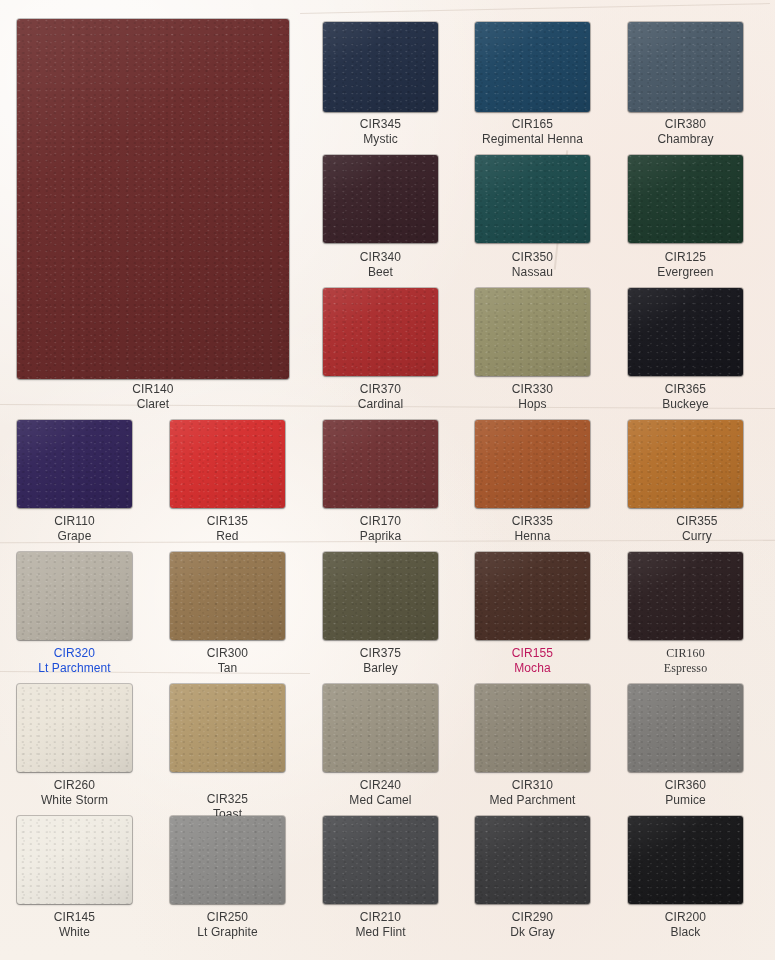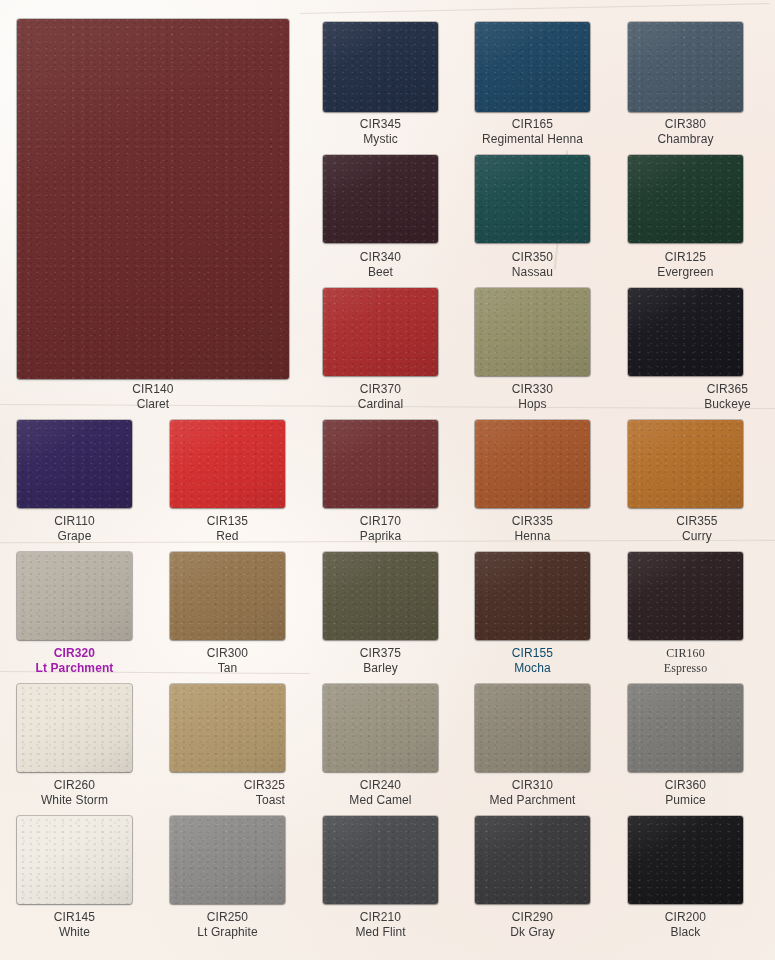--- a/index.html
+++ b/index.html
@@ -185,21 +185,21 @@
     <div class="swatch-cell" style="left: 475px; top: 288px; width: 115px; height: 126px;">
       <div class="swatch-chip" style="width: 115px; height: 88px; background: rgb(148, 144, 105);">
         <div class="grain"></div>
         <div class="sheen"></div>
       </div>
       <div class="swatch-caption" style="top: 94px; color: rgb(59, 59, 59);">
         <span class="swatch-code">CIR330</span>
         <span class="swatch-name">Hops</span>
       </div>
     </div>
-    <div class="swatch-cell" style="left: 628px; top: 288px; width: 115px; height: 126px; padding-left: 28px;">
+    <div class="swatch-cell" style="left: 628px; top: 288px; width: 115px; height: 126px;">
       <div class="swatch-chip" style="width: 115px; height: 88px; background: rgb(23, 23, 29);">
         <div class="grain"></div>
         <div class="sheen"></div>
       </div>
       <div class="swatch-caption" style="top: 94px; color: rgb(59, 59, 59);">
         <span class="swatch-code">CIR365</span>
         <span class="swatch-name">Buckeye</span>
       </div>
     </div>
     <div class="swatch-cell" style="left: 17px; top: 420px; width: 115px; height: 126px;">
@@ -250,21 +250,21 @@
       <div class="swatch-caption" style="top: 94px; color: rgb(59, 59, 59);">
         <span class="swatch-code">CIR355</span>
         <span class="swatch-name">Curry</span>
       </div>
     </div>
     <div class="swatch-cell" style="left: 17px; top: 552px; width: 115px; height: 126px;">
       <div class="swatch-chip" style="width: 115px; height: 88px; background: rgb(184, 178, 166);">
         <div class="grain"></div>
         <div class="sheen"></div>
       </div>
-      <div class="swatch-caption" style="top: 94px; color: #a21caf; font-weight: bold;">
+      <div class="swatch-caption" style="top: 94px; color: #1d4ed8;">
         <span class="swatch-code">CIR320</span>
         <span class="swatch-name">Lt Parchment</span>
       </div>
     </div>
     <div class="swatch-cell" style="left: 170px; top: 552px; width: 115px; height: 126px;">
       <div class="swatch-chip" style="width: 115px; height: 88px; background: rgb(148, 118, 79);">
         <div class="grain"></div>
         <div class="sheen"></div>
       </div>
       <div class="swatch-caption" style="top: 94px; color: rgb(59, 59, 59);">
@@ -280,21 +280,21 @@
       <div class="swatch-caption" style="top: 94px; color: rgb(59, 59, 59);">
         <span class="swatch-code">CIR375</span>
         <span class="swatch-name">Barley</span>
       </div>
     </div>
     <div class="swatch-cell" style="left: 475px; top: 552px; width: 115px; height: 126px;">
       <div class="swatch-chip" style="width: 115px; height: 88px; background: rgb(74, 47, 38);">
         <div class="grain"></div>
         <div class="sheen"></div>
       </div>
-      <div class="swatch-caption" style="top: 94px; color: #0c4a6e;">
+      <div class="swatch-caption" style="top: 94px; color: #be185d;">
         <span class="swatch-code">CIR155</span>
         <span class="swatch-name">Mocha</span>
       </div>
     </div>
     <div class="swatch-cell" style="left: 628px; top: 552px; width: 115px; height: 126px; font-family: Liberation Serif, serif;">
       <div class="swatch-chip" style="width: 115px; height: 88px; background: rgb(45, 32, 34);">
         <div class="grain"></div>
         <div class="sheen"></div>
       </div>
       <div class="swatch-caption" style="top: 94px; color: rgb(59, 59, 59);">
@@ -310,21 +310,21 @@
       <div class="swatch-caption" style="top: 94px; color: rgb(59, 59, 59);">
         <span class="swatch-code">CIR260</span>
         <span class="swatch-name">White Storm</span>
       </div>
     </div>
     <div class="swatch-cell" style="left: 170px; top: 684px; width: 115px; height: 126px;">
       <div class="swatch-chip" style="width: 115px; height: 88px; background: rgb(179, 154, 109);">
         <div class="grain"></div>
         <div class="sheen"></div>
       </div>
-      <div class="swatch-caption" style="top: 94px; color: rgb(59, 59, 59); text-align: right;">
+      <div class="swatch-caption" style="top: 108px; color: rgb(59, 59, 59);">
         <span class="swatch-code">CIR325</span>
         <span class="swatch-name">Toast</span>
       </div>
     </div>
     <div class="swatch-cell" style="left: 323px; top: 684px; width: 115px; height: 126px;">
       <div class="swatch-chip" style="width: 115px; height: 88px; background: rgb(155, 148, 131);">
         <div class="grain"></div>
         <div class="sheen"></div>
       </div>
       <div class="swatch-caption" style="top: 94px; color: rgb(59, 59, 59);">

